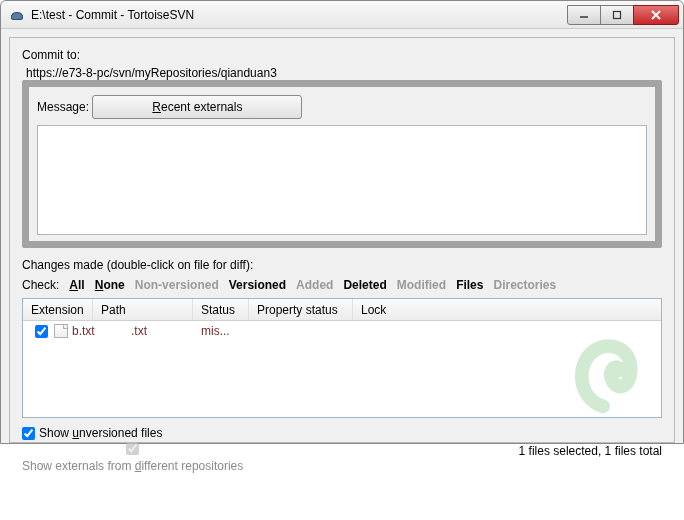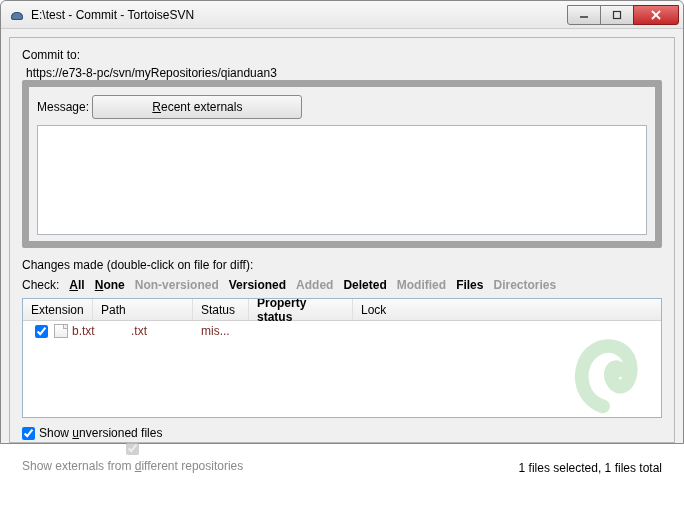--- a/index.html
+++ b/index.html
@@ -127,21 +127,21 @@
     border-bottom: 1px solid #d0d0d0;
     height: 22px;
     align-items: center;
     font-weight: normal;
     color: #000;
   }
   .col { padding: 0 8px; border-right: 1px solid #e0e0e0; height: 100%; display: flex; align-items: center; }
   .col.path { width: 100px; }
   .col.ext { width: 70px; }
   .col.status { width: 56px; }
-  .col.prop { width: 104px; font-weight: bold; }
+  .col.prop { width: 104px; }
   .col.lock { flex: 1; border-right: none; }
   .filelist-row {
     display: flex;
     height: 20px;
     align-items: center;
     color: #7a2a2a;
   }
   .filelist-row .col { border-right: none; }
   .filelist-row .cb { margin: 0 6px 0 4px; }
   .file-icon {
@@ -162,21 +162,21 @@
   }
   .watermark {
     position: absolute;
     right: 10px; bottom: 2px;
     width: 96px; height: 86px;
     opacity: 0.45;
   }
   .bottom-row {
     display: flex;
     justify-content: space-between;
-    align-items: flex-end;
+    align-items: center;
     margin-top: 6px;
   }
   .cb-label { display: flex; align-items: center; gap: 4px; margin: 2px 0; }
   .cb-label input { margin: 0; }
   .cb-label.dim { color: #8a8a8a; flex-direction: column; }
   .cb-label .u { text-decoration: underline; }
   .status-text { color: #000; padding-top: 2px; }
 </style>
 </head>
 <body>

